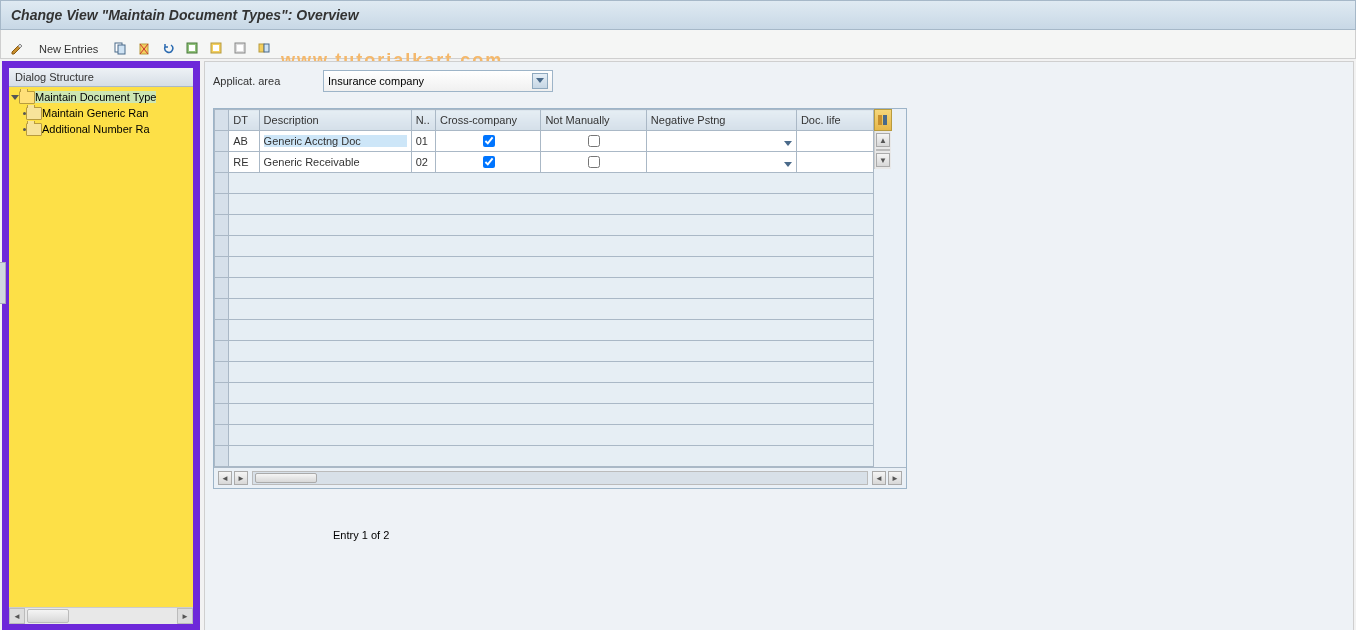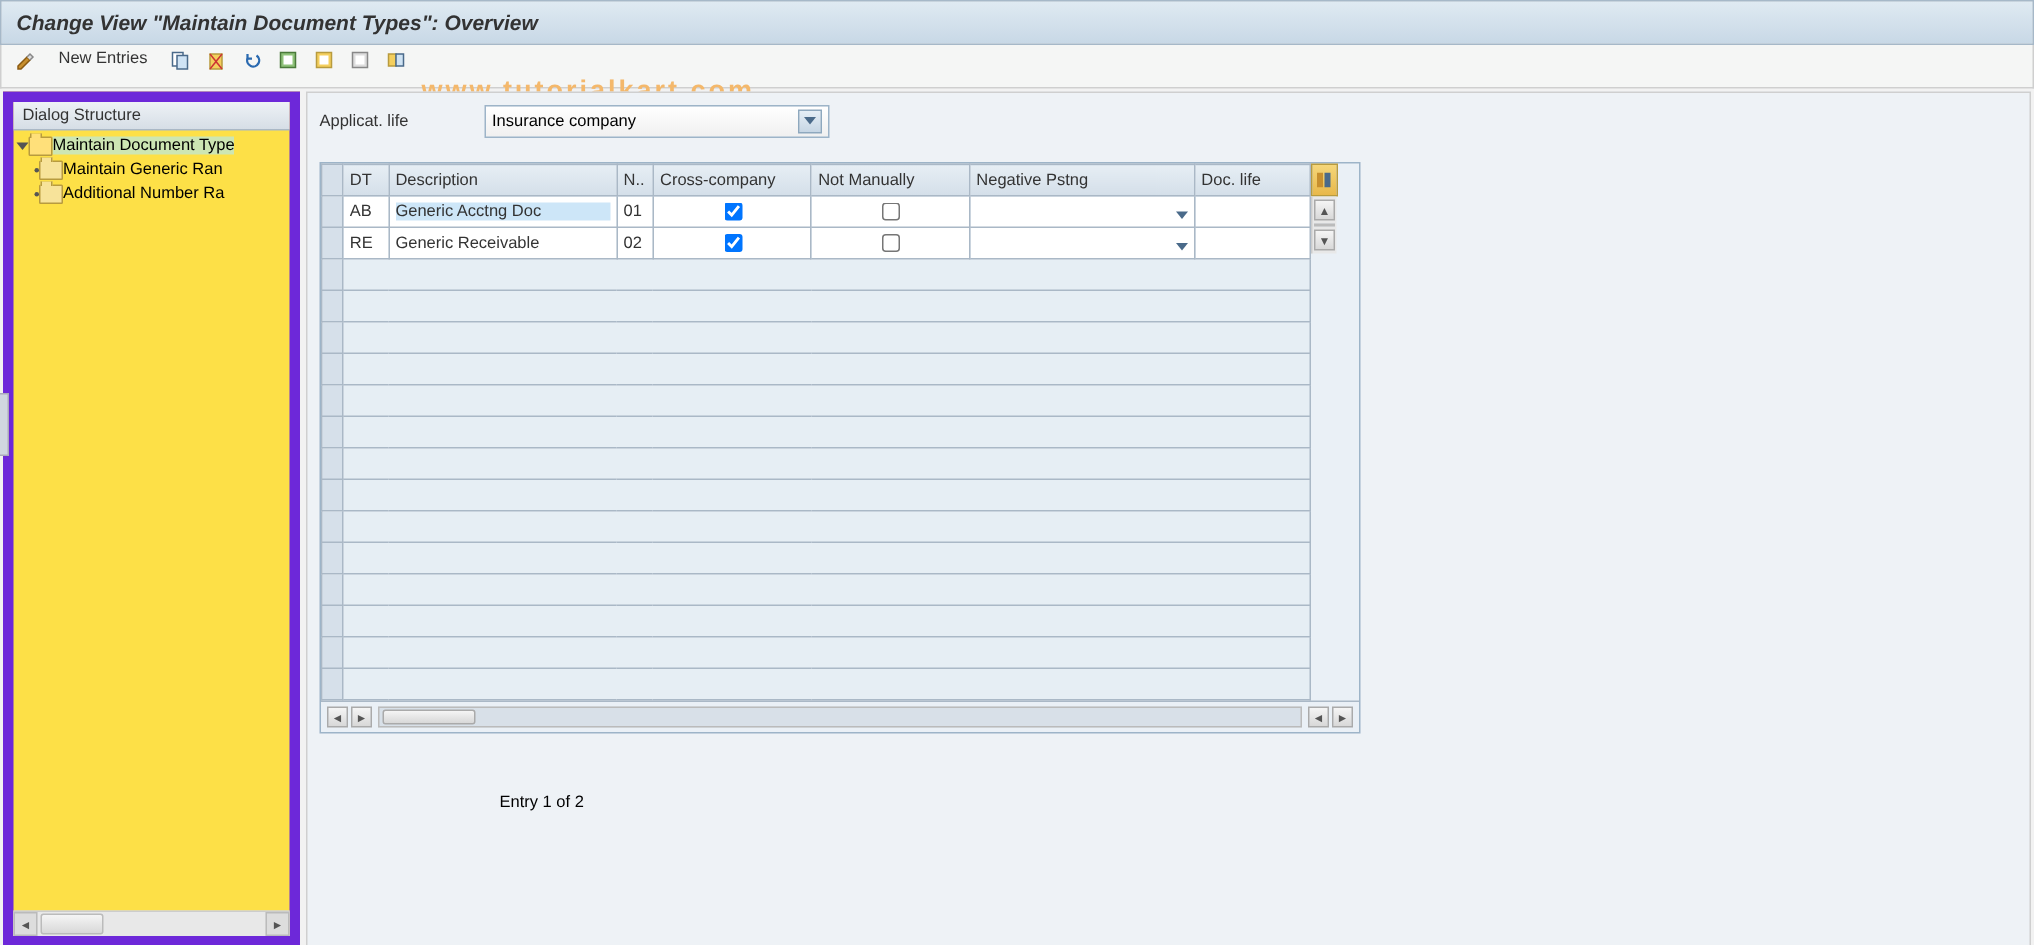--- a/index.html
+++ b/index.html
@@ -1,18 +1,18 @@
 <!DOCTYPE html>
 <html><head>
 <meta charset="utf-8">
 <style>
 html,body{margin:0;padding:0;font-family:Arial,Ans-serif;font-size:11px;background:#f2f2f2;width:1356px;height:630px;overflow:hidden}
 .titlebar{background:linear-gradient(#dfeaf2,#c8d8e6);border:1px solid #a6b8c8;height:28px;display:flex;align-items:center;padding:0 10px}
 .titlebar span{font-style:italic;font-weight:bold;font-size:14px;color:#333}
-.toolbar{background:#f5f6f5;border:1px solid #cfcfcf;border-top:none;height:28px;display:flex;align-items:flex-start;padding:0 6px;gap:4px;position:relative}
+.toolbar{background:#f5f6f5;border:1px solid #cfcfcf;border-top:none;height:28px;display:flex;align-items:flex-end;padding:0 6px;gap:4px;position:relative}
 .tb-btn{width:18px;height:18px;display:flex;align-items:center;justify-content:center;border:1px solid transparent;cursor:pointer}
 .tb-text{color:#333;padding:0 8px;cursor:pointer;height:18px;display:flex;align-items:center}
 .watermark{position:absolute;left:280px;top:20px;color:#f4b86b;font-size:18px;font-weight:bold;letter-spacing:2px;pointer-events:none}
 .body-area{display:flex;height:calc(100% - 60px);padding:2px;gap:4px}
 .sidebar{width:184px;background:#fde047;border:7px solid #6d28d9;display:flex;flex-direction:column;position:relative}
 .sidebar-head{background:linear-gradient(#eef2f6,#d6dee6);border-bottom:1px solid #aab8c6;padding:3px 6px;color:#333}
 .tree{flex:1;overflow:hidden;padding:2px 0}
 .tree-row{display:flex;align-items:center;height:16px;padding:0 2px;gap:0;white-space:nowrap;overflow:hidden;cursor:pointer}
 .tree-row.sel span.lbl{background:#cde6b3}
 .folder{width:14px;height:11px;background:#f7e39a;border:1px solid #b89b3e;border-radius:1px;position:relative}
@@ -144,21 +144,21 @@
       <div class="arr">◄</div>
       <div class="thumb"></div>
       <div class="arr" style="margin-left:auto">►</div>
     </div>
   </div>
 
   <div class="resize-bar"></div>
 
   <div class="main">
     <div class="field-row">
-      <label>Applicat. life</label>
+      <label>Applicat. area</label>
       <div class="dropdown">
         <span>Insurance company</span>
         <span class="dd-btn">
           <svg width="8" height="6">
               <path d="M0 0 L8 0 L4 5 Z" fill="#4a6a8a"></path>
             </svg>
         </span>
       </div>
     </div>
 

